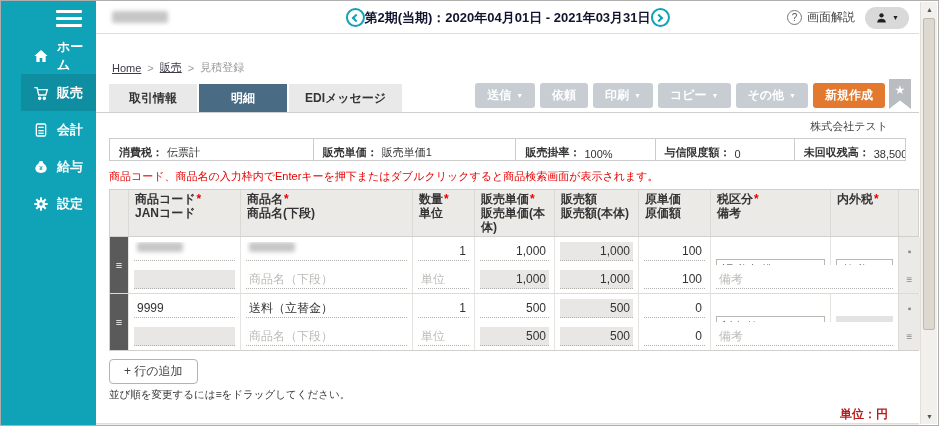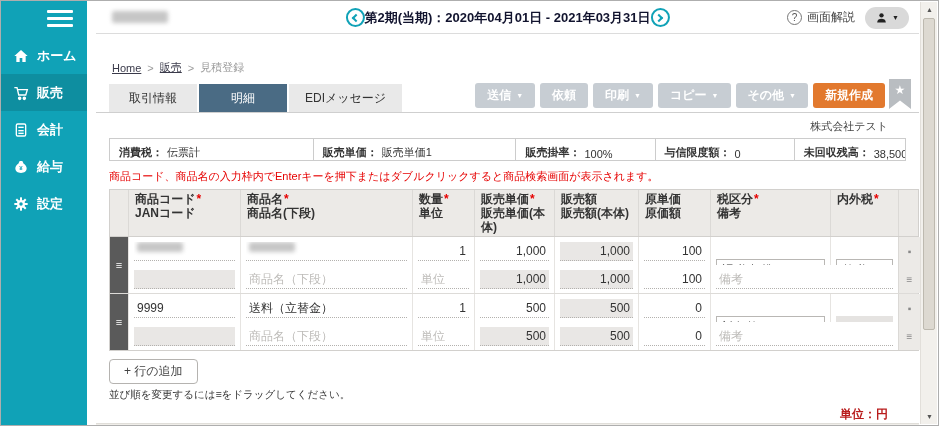--- a/index.html
+++ b/index.html
@@ -1,21 +1,21 @@
 <!DOCTYPE html>
 <html><head>
 <meta charset="utf-8">
 <style>
   * { box-sizing: border-box; margin: 0; padding: 0; }
   html,body { background:#fff; }
   body { font-family: "Liberation Sans","DejaVu Sans",sans-serif; font-size:12px; color:#333; }
   .page { position:relative; width:939px; height:426px; border:1px solid #aeaeae; background:#fff; overflow:hidden; }
 
   
-  .sidebar { position:absolute; left:0; top:0; bottom:0; width:86px; background:#10a2b7; z-index:5; }
+  .sidebar { position:absolute; left:0; top:0; bottom:0; width:95px; background:#10a2b7; z-index:5;padding-left:20px; }
   .hamburger { width:26px; margin:9px 14px 10px auto; cursor:pointer; }
   .hamburger span { display:block; height:3px; background:#fff; margin:4px 0; border-radius:1px; }
   .side-item { display:flex; align-items:center; gap:8px; height:37px; padding-left:11px; color:#fff; font-size:13px; font-weight:bold; cursor:pointer; }
   .side-item.active { background:rgba(0,0,0,0.12); }
   .side-icon { width:17px; height:17px; flex:0 0 17px; display:flex; align-items:center; justify-content:center; }
   .side-icon svg { width:16px; height:16px; }
 
   
   .content { position:absolute; left:95px; top:0; right:19px; bottom:0; background:#fff; display:flex; flex-direction:column; }
   .topbar { position:relative; height:33px; border-bottom:1px solid #dcdcdc; flex:0 0 33px; }
@@ -33,21 +33,21 @@
   .avatar-pill { display:flex; align-items:center; gap:4px; background:#d9d9d9; border:none; border-radius:12px; height:22px; padding:0 10px; cursor:pointer; }
   .avatar-pill svg { width:13px; height:13px; }
   .avatar-caret { font-size:7px; color:#222; }
 
   .breadcrumb { flex:0 0 23px; display:flex; align-items:center; gap:6px; padding:4px 0 0 16px; font-size:11px;margin-top:20px; }
   .crumb-link { color:#3a3a4a; text-decoration:underline; cursor:pointer; }
   .crumb-sep { color:#999; }
   .crumb-current { color:#999; }
 
   .tabrow { position:relative; flex:0 0 36px; border-bottom:1px solid #cfcfcf; padding-left:13px; display:flex; align-items:flex-end; }
-  .tab { height:28px; min-width:88px; padding:0 16px; display:flex; align-items:center; justify-content:center; background:#e9e9e9; color:#333; font-size:12px; font-weight:normal; margin-right:2px; cursor:pointer; }
+  .tab { height:28px; min-width:88px; padding:0 16px; display:flex; align-items:center; justify-content:center; background:#e9e9e9; color:#333; font-size:12px; font-weight:bold; margin-right:2px; cursor:pointer; }
   .tab.active { background:#4a6b84; color:#fff; }
   .btns { position:absolute; right:34px; bottom:4px; display:flex; gap:5px; align-items:center; }
   .tbtn { height:25px; padding:0 12px; border:none; border-radius:3px; background:#c7cdd3; color:#fff; font-weight:bold; font-size:12px; display:flex; align-items:center; gap:5px; cursor:pointer; }
   .tbtn .caret { font-size:7px; }
   .tbtn.primary { background:#e2792e; }
   .bookmark { position:absolute; right:8px; top:2px; width:22px; height:30px; background:#b9bdc1; clip-path:polygon(0 0,100% 0,100% 100%,50% 72%,0 100%); display:flex; justify-content:center; cursor:pointer; }
   .bookmark .star { color:#fff; font-size:12px; margin-top:4px; }
 
   .main { flex:1; padding:0 13px; position:relative; }
   .company { text-align:right; padding:6px 18px 4px 0; font-size:11px; color:#444; }

